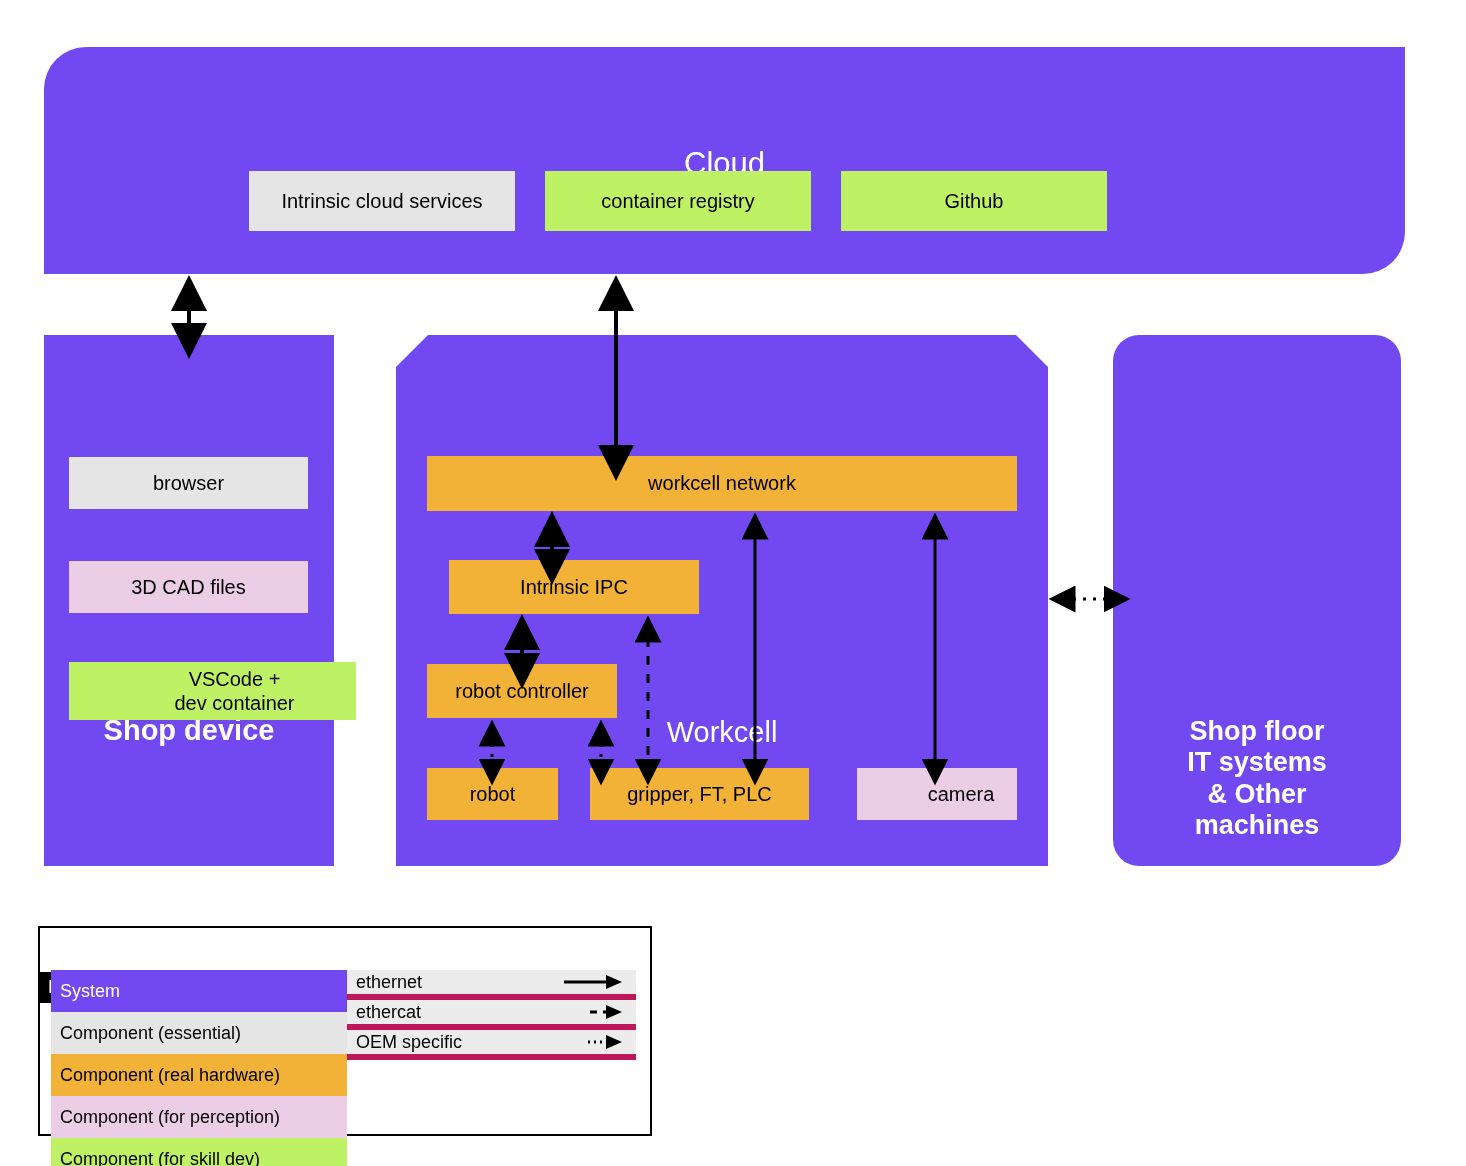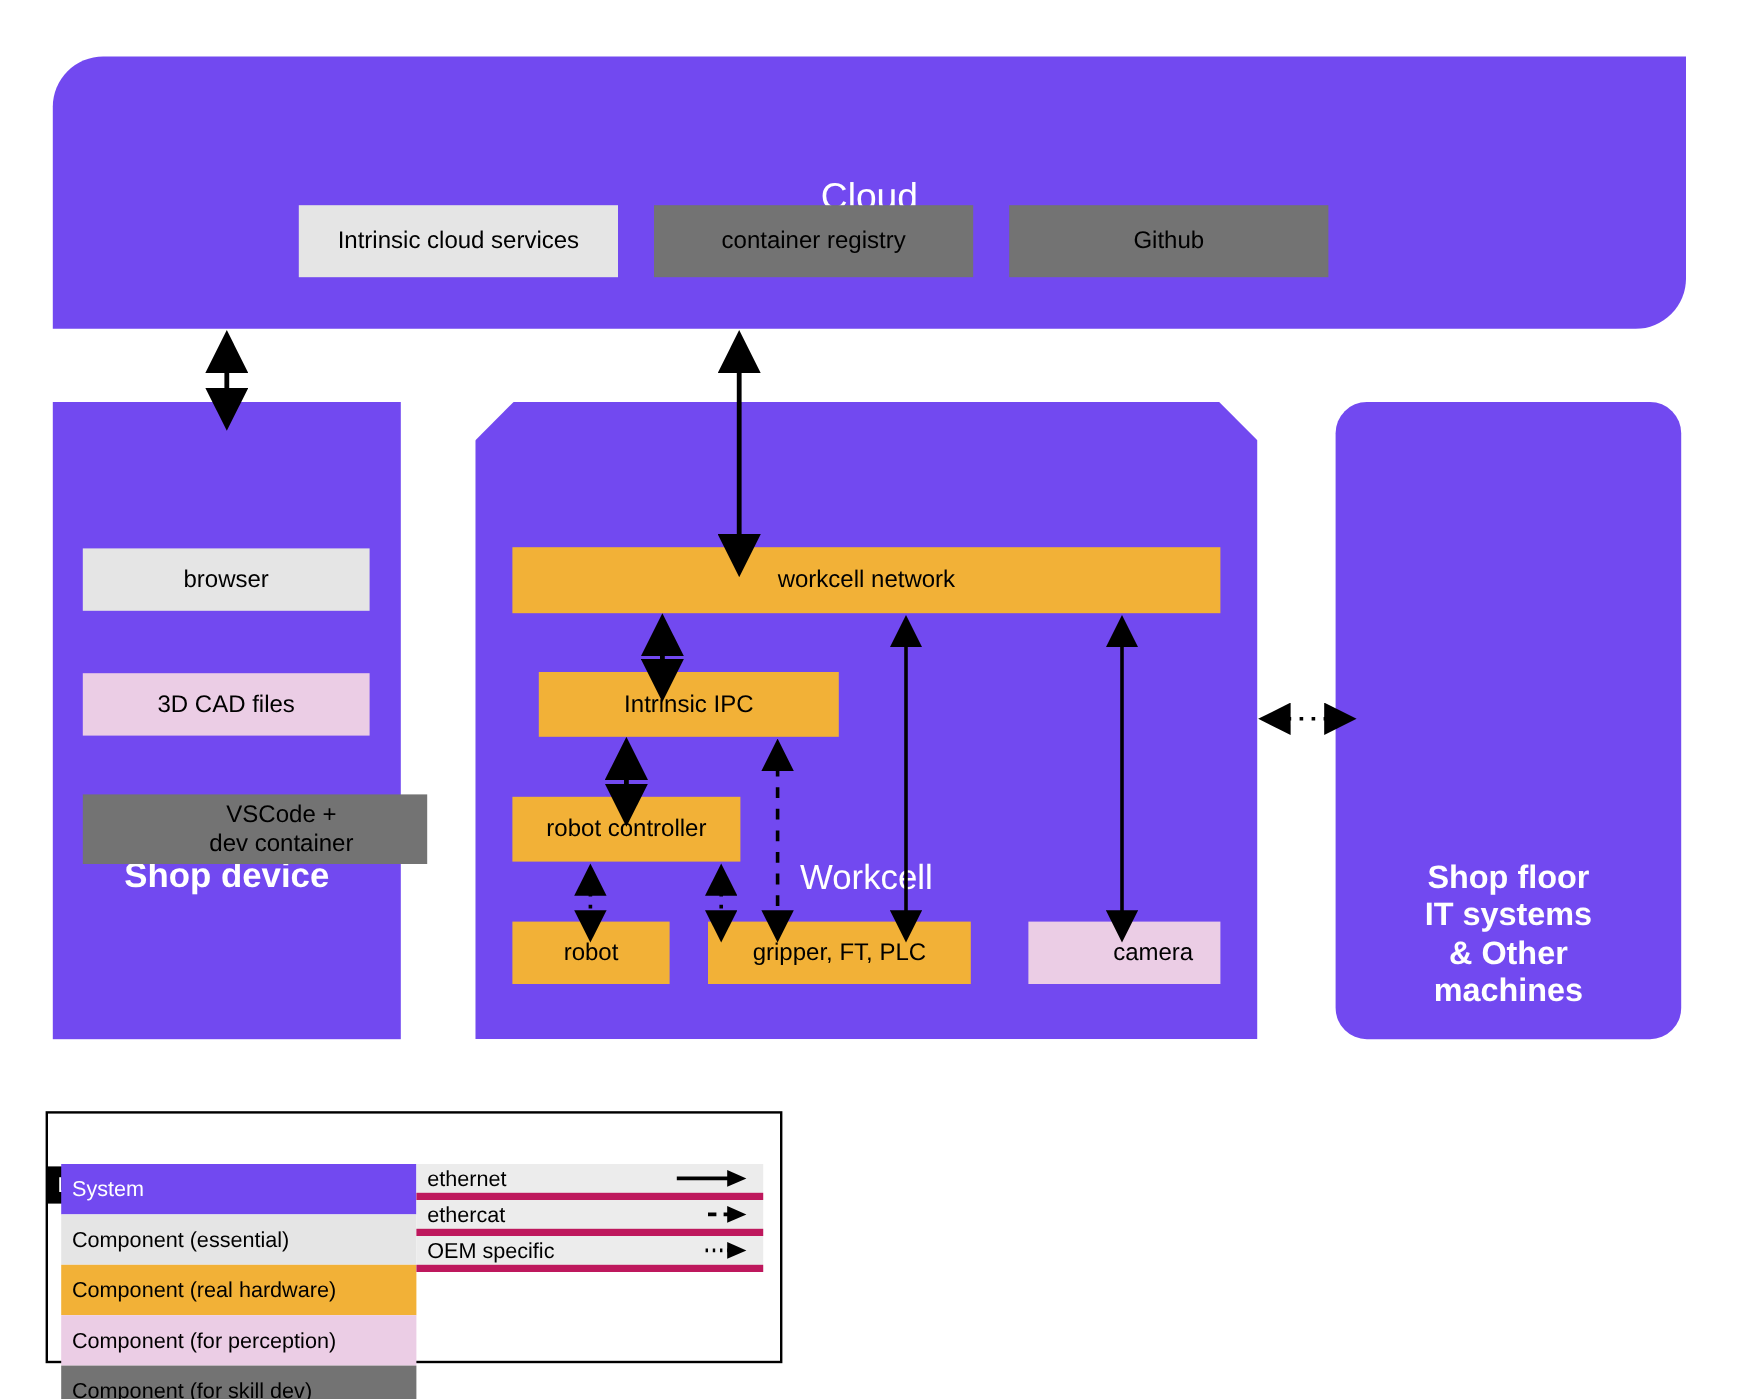--- a/index.html
+++ b/index.html
@@ -70,21 +70,21 @@
     justify-content: center;
     text-align: center;
     color: #000000;
     font-size: 20px;
     line-height: 1.22;
     white-space: pre-line;
   }
   .c-essential  { background: #e5e5e5; }
   .c-hardware   { background: #F2B137; }
   .c-perception { background: #EBCDE5; }
-  .c-skilldev   { background: #737373; }
+  .c-skilldev   { background: #bef264; }
 
   
   #box-cloud-services   { left: 249px;  top: 171px; width: 266px; height: 60px; }
   #box-container-reg    { left: 545px;  top: 171px; width: 266px; height: 60px; }
   #box-github           { left: 841px;  top: 171px; width: 266px; height: 60px; }
 
   
   #box-browser   { left: 69px; top: 457px; width: 239px; height: 52px; }
   #box-cad       { left: 69px; top: 561px; width: 239px; height: 52px; }
   #box-vscode    { left: 69px; top: 662px; width: 287px; height: 58px; padding-left: 44px; }

